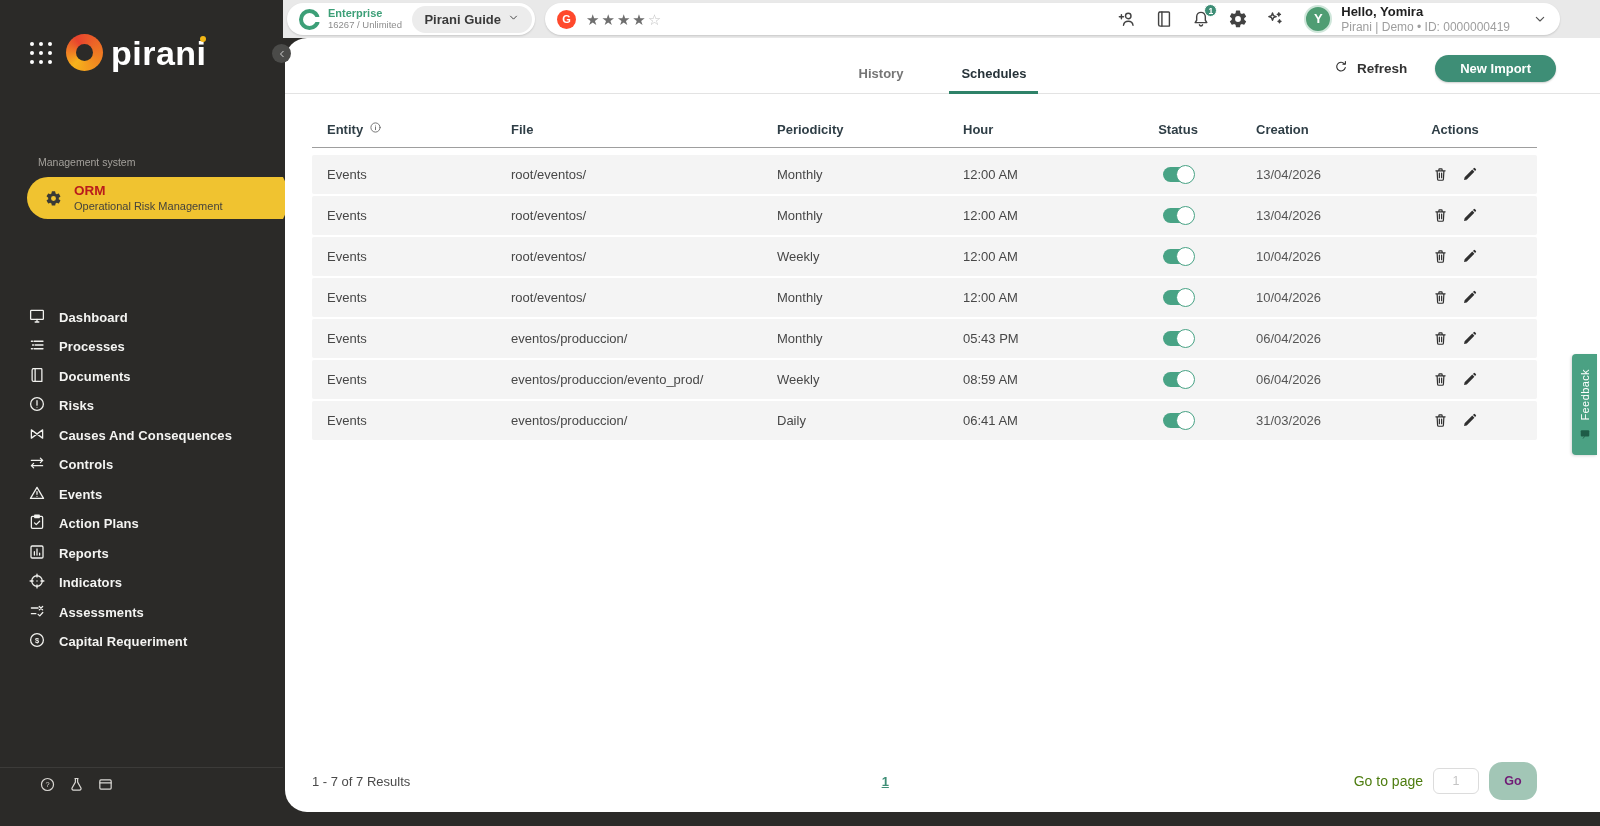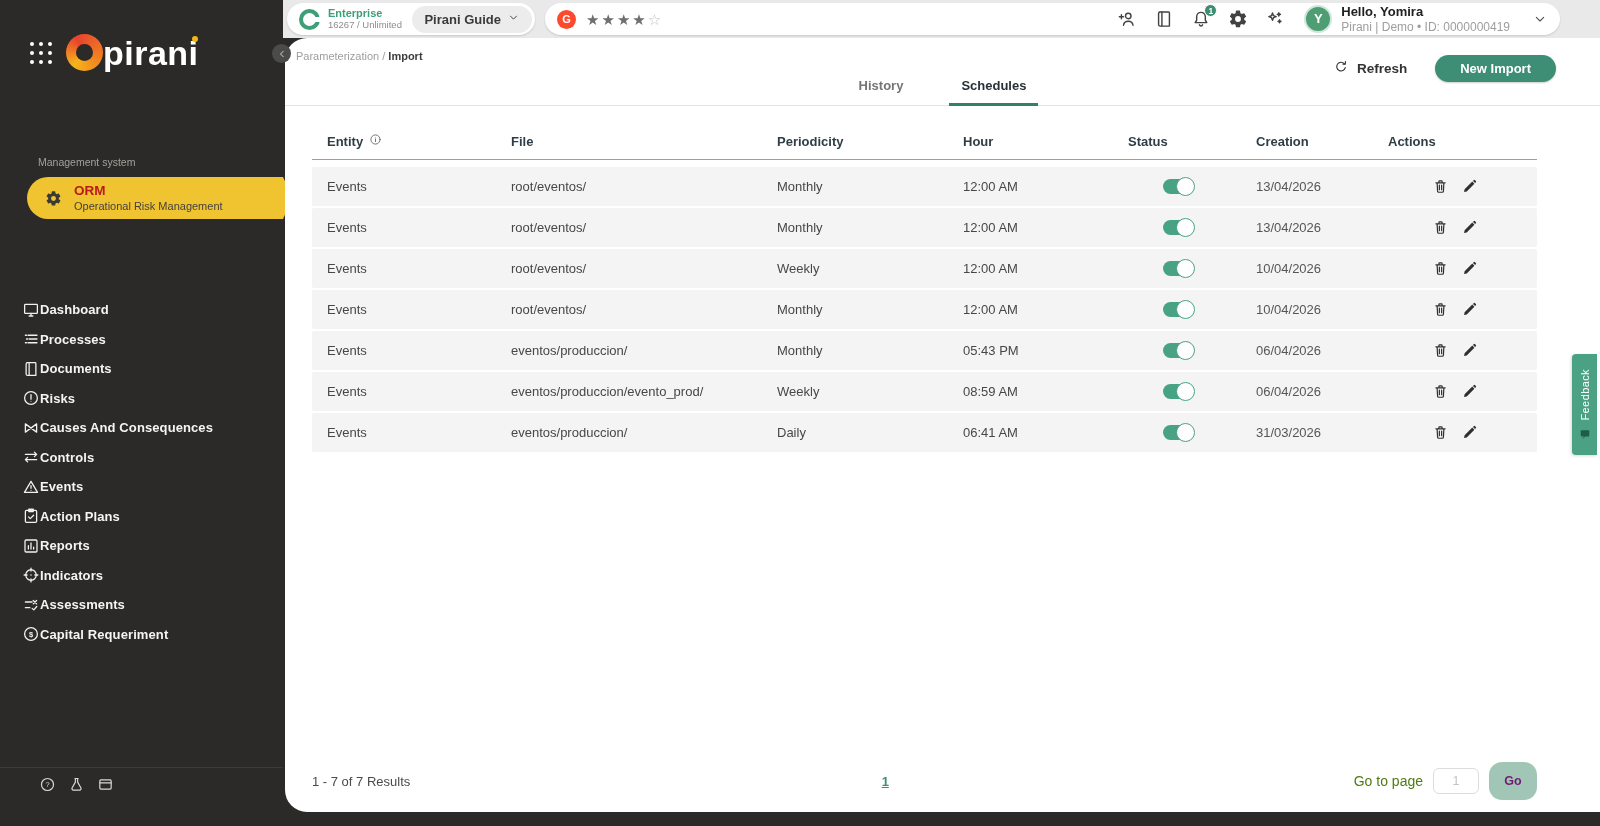--- a/index.html
+++ b/index.html
@@ -40,37 +40,37 @@
   .user-chevron { margin-left:22px; color:#555; cursor:pointer; display:flex; }
 
   
   .sidebar { position:absolute; left:0; top:0; width:283px; height:826px; background:#2b2a28; z-index:5; }
   .logo-row { position:absolute; top:34px; left:30px; display:flex; align-items:center; }
   .grid-dots { display:grid; grid-template-columns:repeat(3,4px); grid-gap:5px; margin-right:14px; cursor:pointer; }
   .grid-dots i { width:4px; height:4px; border-radius:50%; background:#fff; }
   .donut { width:37px; height:37px; border-radius:50%; position:relative; flex:none;
            background:conic-gradient(from 220deg,#f6b31b,#e8432e 110deg,#f07c22 240deg,#f6b31b 360deg); }
   .donut::after { content:''; position:absolute; left:10px; top:10px; width:17px; height:17px; border-radius:50%; background:#2b2a28; }
-  .logo-text { position:relative; color:#fff; font-size:34px; font-weight:bold; letter-spacing:.5px; line-height:1; }
+  .logo-text { position:relative; margin-left:8px; color:#fff; font-size:34px; font-weight:bold; letter-spacing:.5px; line-height:1; }
   .logo-idot { position:absolute; right:2px; top:1px; width:6px; height:6px; border-radius:50%; background:#f2b715; }
 
   .collapse-btn { position:absolute; left:272px; top:44px; width:19px; height:19px; border-radius:50%; background:#4b4b49;
                   color:#e9e9e9; display:flex; align-items:center; justify-content:center; z-index:30; cursor:pointer; }
 
   .mgmt-label { position:absolute; top:156px; left:38px; color:#a3a09b; font-size:10.5px; }
   .orm-pill { position:absolute; top:177px; left:27px; width:256px; height:42px; background:#f0c330;
               border-radius:21px 0 0 21px; display:flex; align-items:center; padding-left:18px; gap:12px; z-index:25; cursor:pointer; }
   .orm-pill::after { content:''; position:absolute; right:-10px; top:0; border-left:10px solid #f0c330;
                      border-top:21px solid transparent; border-bottom:21px solid transparent; }
   .orm-gear { color:#3a3a35; display:flex; }
   .orm-title { font-size:13.5px; font-weight:bold; color:#b91c1c; line-height:1.25; }
   .orm-sub { font-size:11px; color:#45433c; line-height:1.25; }
 
   .nav { position:absolute; top:295px; left:0; right:0; }
-  .nav-item { height:29.5px; display:flex; align-items:center; padding-left:22px; cursor:pointer; color:#f4f4f2; }
+  .nav-item { height:29.5px; display:flex; align-items:flex-end; padding-left:28px; gap:13px; cursor:pointer; color:#f4f4f2; }
   .nav-item .nav-ic { width:18px; height:18px; display:flex; align-items:center; justify-content:center; color:#f1f1ee; }
   .nav-item .nav-label { font-size:13px; font-weight:bold; letter-spacing:.1px; }
 
   .sb-divider { position:absolute; top:767px; left:0; right:0; border-top:1px solid #3c3b39; }
   .sb-footer { position:absolute; top:776px; left:39px; display:flex; gap:12px; }
   .sb-footer .tb-icon { color:#d9d7d3; width:17px; height:17px; }
 
   
   .card { position:absolute; left:285px; top:38px; right:0; bottom:14px; background:#fff; border-radius:22px 0 0 22px; z-index:6; }
   .page-head { position:relative; padding:12px 44px 0 11px; }
@@ -85,21 +85,21 @@
 
   .tabs { margin-top:7px; border-bottom:1px solid #e3e3e3; display:flex; justify-content:center; gap:34px; }
   .tab { padding:9px 12px 10px; font-size:13px; font-weight:bold; color:#757575; cursor:pointer; border-bottom:3px solid transparent; margin-bottom:-1px; }
   .tab.active { color:#263238; border-bottom-color:#2f8268; }
 
   .table-wrap { margin:17px 63px 0 27px; }
   .tgrid { display:grid; grid-template-columns:184px 266px 186px 165px 100px 160px 1fr; padding:0 15px; align-items:center; }
   .thead { height:37px; border-bottom:1px solid #9e9e9e; color:#2f3e46; font-size:13px; font-weight:bold; }
   .th-entity { display:flex; align-items:center; gap:6px; }
   .th-entity svg { color:#6b6b6b; cursor:pointer; }
-  .th-center { text-align:left; }
+  .th-center { text-align:center; }
   .th-creation { padding-left:28px; }
   .trow { height:39px; margin-top:2px; background:#f4f4f4; font-size:13px; color:#474747; border-radius:2px; }
   .trow:first-of-type { margin-top:7px; }
   .cell-creation { padding-left:28px; color:#565656; }
   .cell-status { display:flex; justify-content:center; }
   .cell-actions { display:flex; justify-content:center; gap:12px; }
   .act-icon { width:17px; height:17px; color:#2f2f2f; cursor:pointer; display:flex; align-items:center; justify-content:center; }
 
   .toggle { width:30px; height:15px; background:#48a385; border-radius:8px; position:relative; display:inline-block; cursor:pointer; }
   .toggle::after { content:''; position:absolute; right:-2px; top:-2px; width:19px; height:19px; border-radius:50%;
@@ -193,23 +193,20 @@
   </span>
   <span class="user-chevron">
       <svg viewBox="0 0 24 24" width="16" height="16" fill="none" stroke="currentColor" stroke-width="1.7" stroke-linecap="round" stroke-linejoin="round">
         <path d="M6.5 9.5 12 15l5.5-5.5"></path>
       </svg>
     </span>
 </div>
 
 <div class="card">
   <div class="page-head">
-    <div class="breadcrumb">
-      <span>Parameterization</span><span> / </span><span class="crumb-current">Import</span>
-    </div>
     <div class="head-actions">
       <span class="refresh-btn">
         <span><svg viewBox="0 0 24 24" width="16" height="16" fill="none" stroke="currentColor" stroke-width="1.7" stroke-linecap="round" stroke-linejoin="round">
               <path d="M18.4 13a6.5 6.5 0 1 1-1.4-5.8"></path>
               <path d="M18.6 3.8v3.8h-3.8"></path>
             </svg></span>
         <span>Refresh</span>
       </span>
       <button class="new-import-btn">New Import</button>
     </div>

